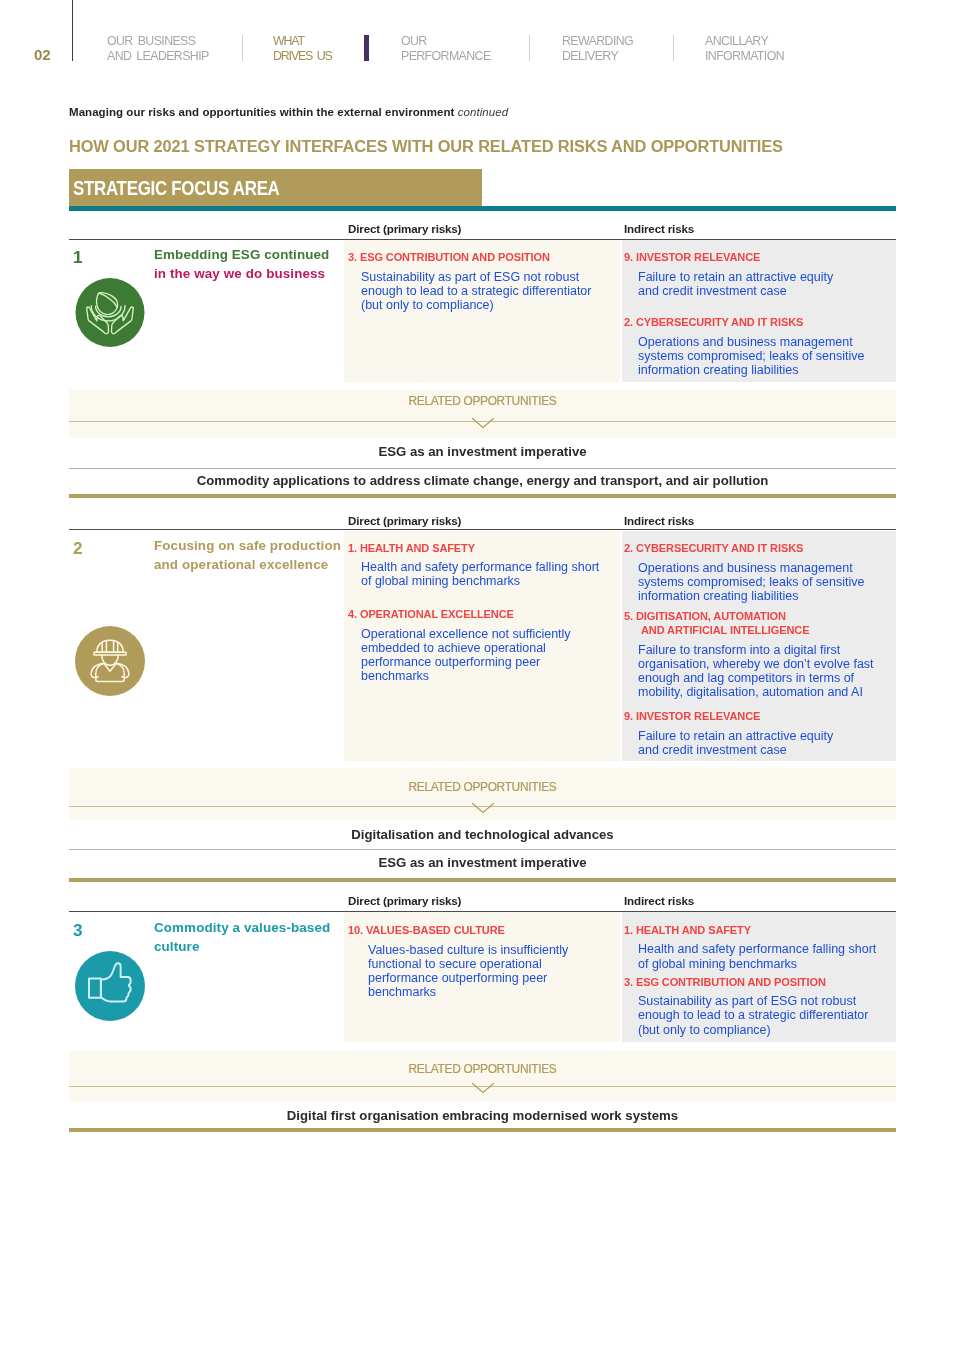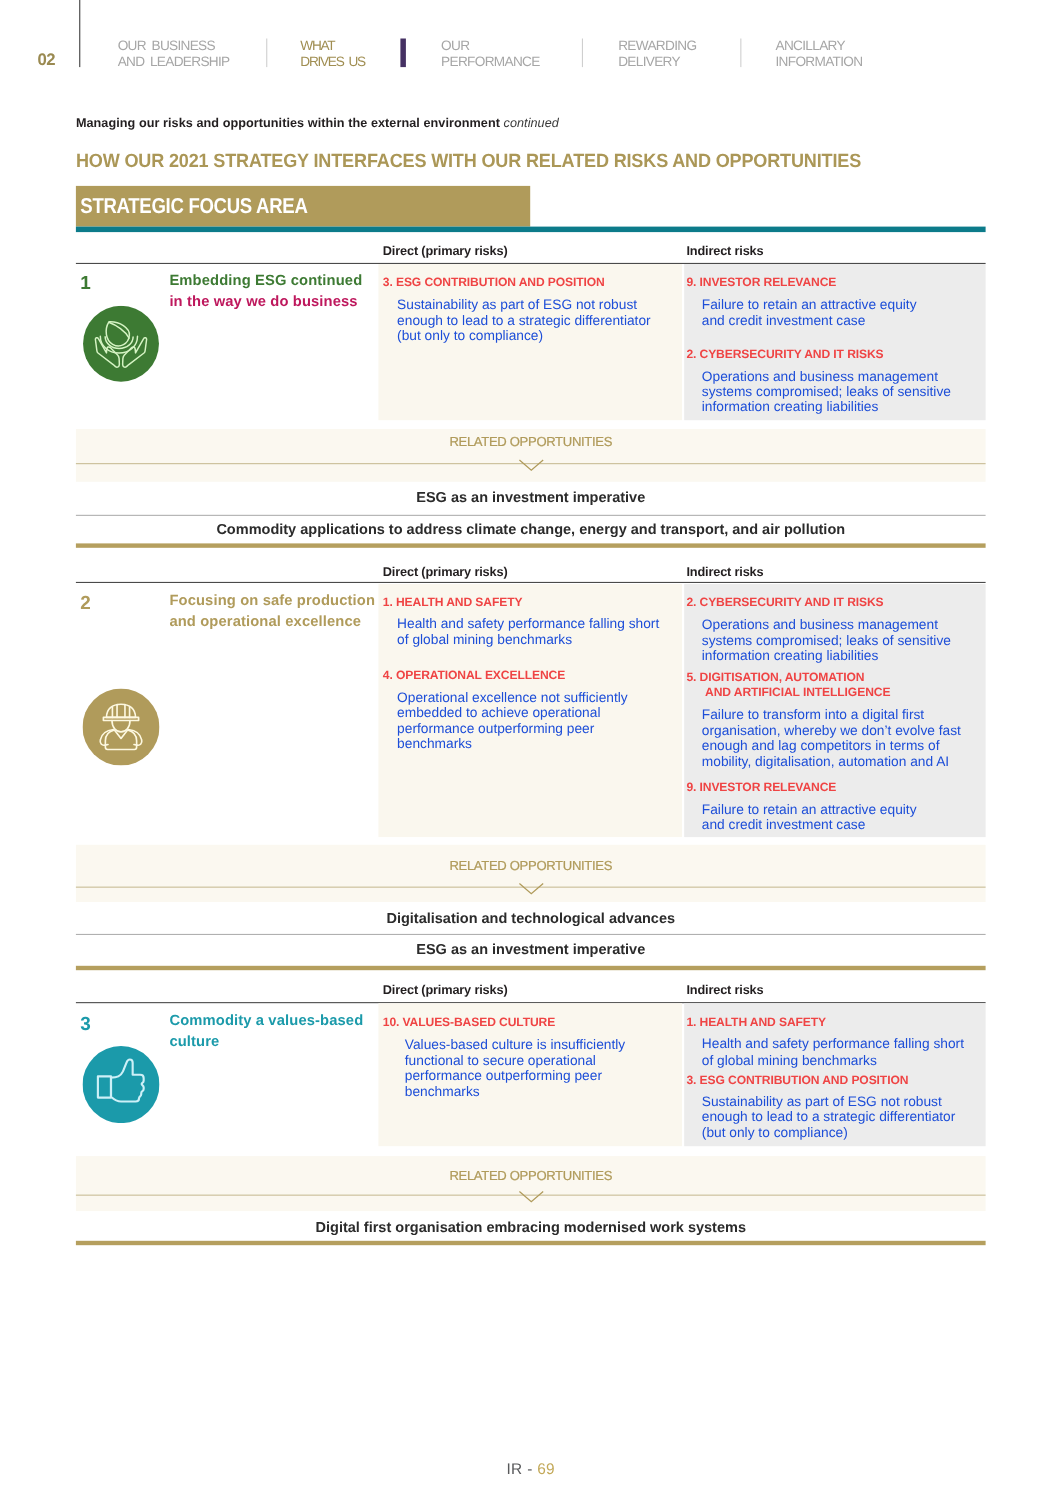--- a/index.html
+++ b/index.html
@@ -243,14 +243,13 @@
     <div class="robox" style="top:1050.8px;height:50.1px;"></div>
     <div class="rolabel" style="top:1061.7px;">RELATED OPPORTUNITIES</div>
     <div class="thinrule" style="top:1086.4px;"></div>
     <svg class="chev" style="left:471px;top:1082px;" width="24" height="14" viewBox="0 0 24 14">
         <path d="M1.2 1.2 L12 10.5 L22.8 1.2" fill="none" stroke="#b09b5b" stroke-width="1.15"></path>
       </svg>
     <div class="oppt" style="top:1107.8px;">Digital first organisation embracing modernised work systems</div>
     <div class="thickrule" style="top:1128.3px;"></div>
   </div>
 
-  <div class="footer"><span>IR - </span><b>69</b></div>
 </div>
 
 </body></html>

